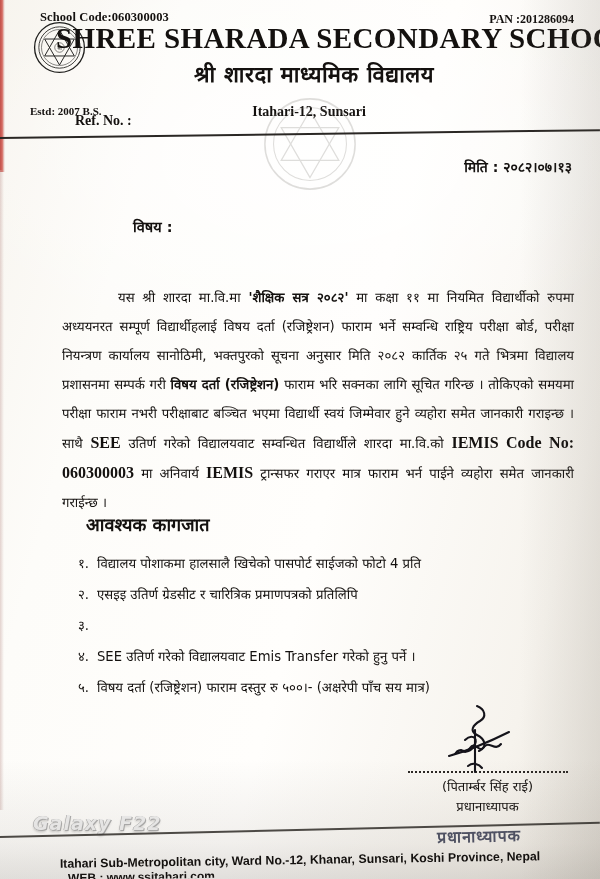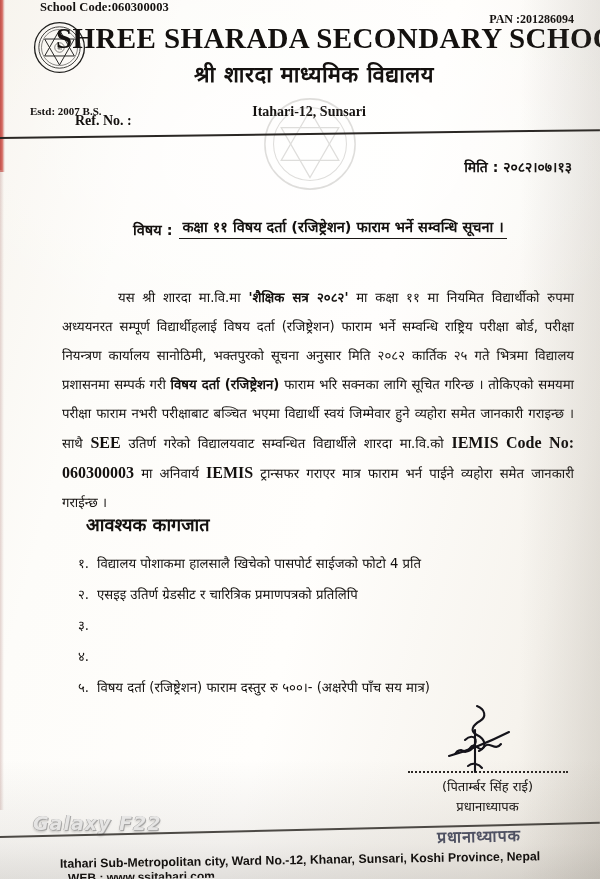--- a/index.html
+++ b/index.html
@@ -38,21 +38,21 @@
     pointer-events: none;
   }
   .shade-right {
     position: absolute; right: 0; top: 0; width: 80px; height: 879px;
     background: linear-gradient(to left, rgba(100,92,84,0.12) 0%, rgba(0,0,0,0) 100%);
     pointer-events: none;
   }
 
   
   .school-code {
-    position: absolute; left: 40px; top: 0;
+    position: absolute; left: 40px; top: 10px;
     font-family: "Liberation Serif", serif;
     font-weight: bold; font-size: 12.5px; letter-spacing: .1px;
     white-space: nowrap;
   }
   .pan-no {
     position: absolute; right: 26px; top: 12px;
     font-family: "Liberation Serif", serif;
     font-weight: bold; font-size: 12px;
     white-space: nowrap;
   }
@@ -300,21 +300,20 @@
     </svg>
   </div>
 
   <div class="ref-no">Ref. No. :</div>
   <div class="header-rule"></div>
 
   <div class="date-line">मिति : २०८२।०७।१३</div>
 
   <div class="subject-row">
     <span class="subject-label">विषय :</span>
-    <span class="subject-value">कक्षा ११ विषय दर्ता (रजिष्ट्रेशन) फाराम भर्ने सम्वन्धि सूचना ।</span>
   </div>
 
   <div class="body-block">
     <p class="indent-first"><span>यस श्री शारदा मा.वि.मा </span><span class="bold">'शैक्षिक सत्र २०८२'</span><span> मा कक्षा ११ मा नियमित विद्यार्थीको रुपमा अध्ययनरत सम्पूर्ण विद्यार्थीहलाई विषय दर्ता (रजिष्ट्रेशन) फाराम भर्ने सम्वन्धि राष्ट्रिय परीक्षा बोर्ड, परीक्षा नियन्त्रण कार्यालय सानोठिमी, भक्तपुरको सूचना अनुसार मिति २०८२ कार्तिक २५ गते भित्रमा विद्यालय प्रशासनमा सम्पर्क गरी </span><span class="bold">विषय दर्ता (रजिष्ट्रेशन)</span><span> फाराम भरि सक्नका लागि सूचित गरिन्छ । तोकिएको समयमा परीक्षा फाराम नभरी परीक्षाबाट बञ्चित भएमा विद्यार्थी स्वयं जिम्मेवार हुने व्यहोरा समेत जानकारी गराइन्छ । साथै </span><span class="latin">SEE</span><span> उतिर्ण गरेको विद्यालयवाट सम्वन्धित विद्यार्थीले शारदा मा.वि.को </span><span class="latin">IEMIS Code No: 060300003</span><span> मा अनिवार्य </span><span class="latin">IEMIS</span><span> ट्रान्सफर गराएर मात्र फाराम भर्न पाईने व्यहोरा समेत जानकारी गराईन्छ ।</span></p>
   </div>
 
   <div class="docs-heading">आवश्यक कागजात</div>
 
   <div class="docs-list">
     <div class="doc-item">
@@ -323,20 +322,21 @@
     </div>
     <div class="doc-item">
       <span class="doc-num">२.</span>
       <span class="doc-text">एसइइ उतिर्ण ग्रेडसीट र चारित्रिक प्रमाणपत्रको प्रतिलिपि</span>
     </div>
     <div class="doc-item">
       <span class="doc-num">३.</span>
     </div>
     <div class="doc-item">
       <span class="doc-num">४.</span>
+      <span class="doc-text">SEE उतिर्ण गरेको विद्यालयवाट Emis Transfer गरेको हुनु पर्ने ।</span>
     </div>
     <div class="doc-item">
       <span class="doc-num">५.</span>
       <span class="doc-text">विषय दर्ता (रजिष्ट्रेशन) फाराम दस्तुर  रु ५००।- (अक्षरेपी  पाँच सय मात्र)</span>
     </div>
   </div>
 
   <div class="signature-wrap">
     <div class="sig-scribble">
       <svg viewBox="0 0 110 72" width="110" height="72">

